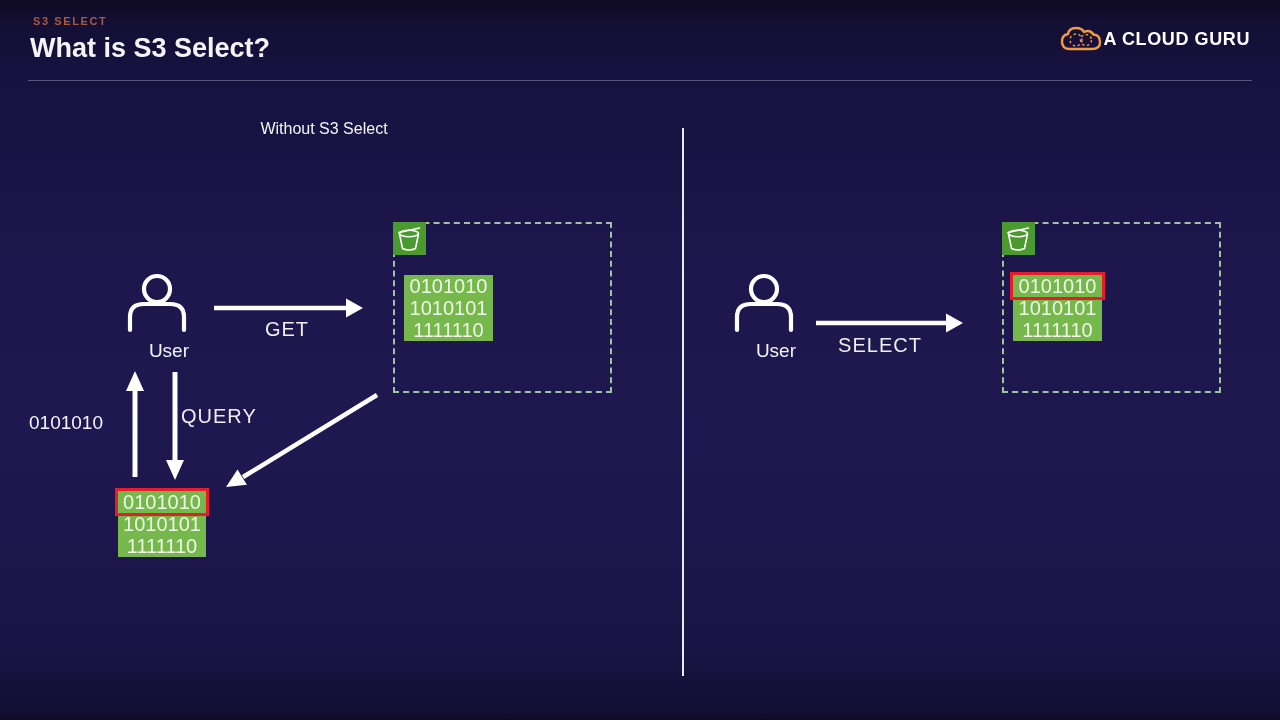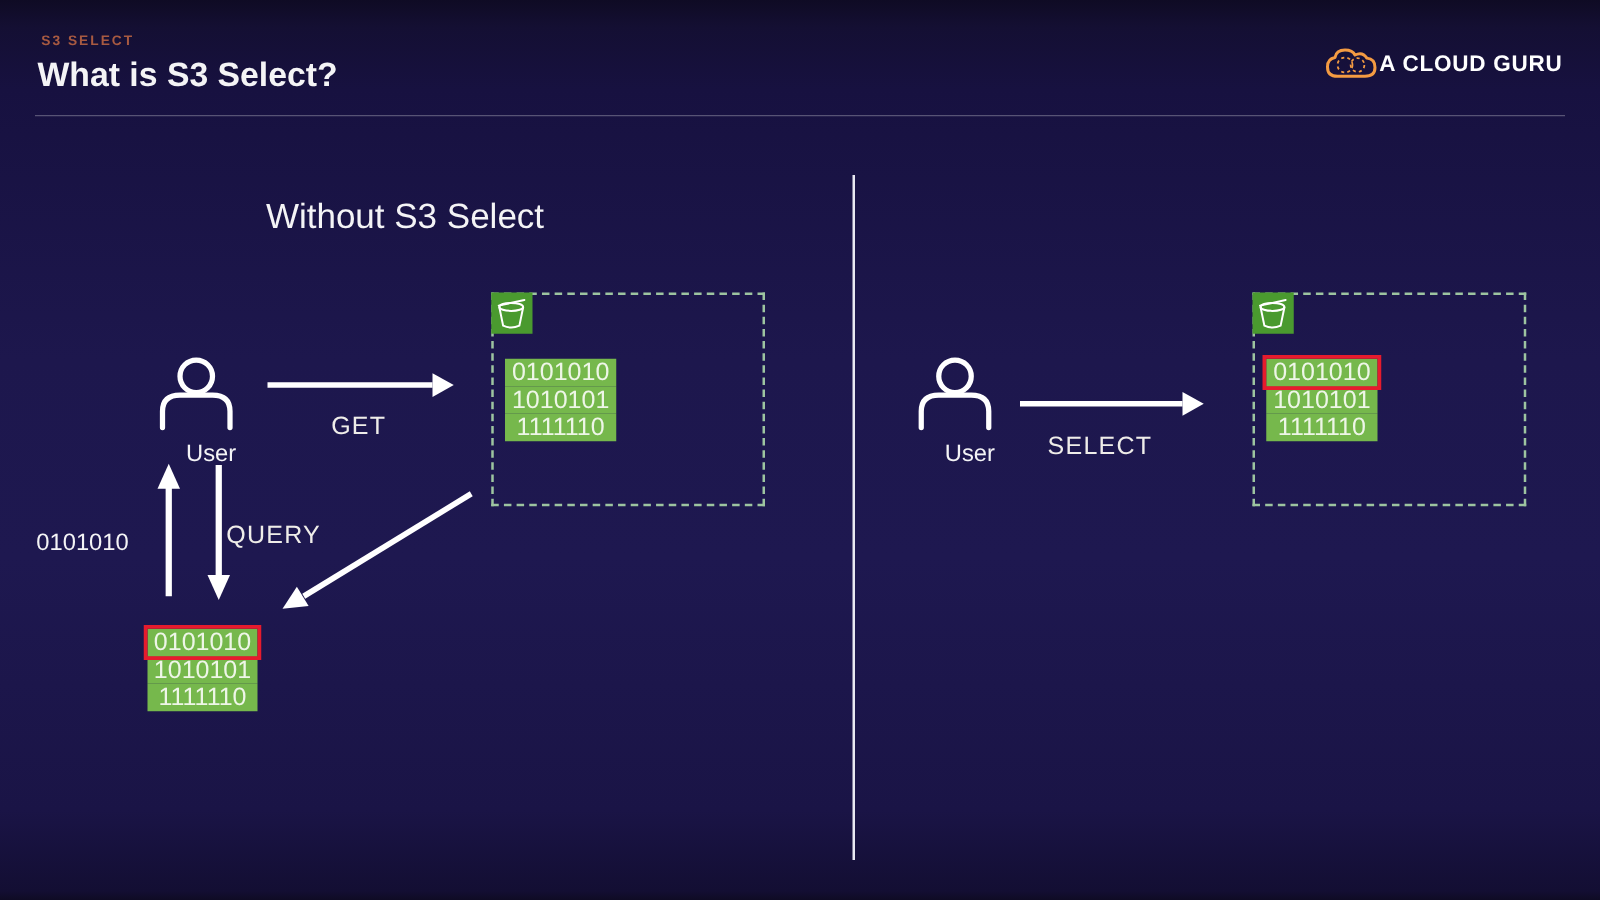--- a/index.html
+++ b/index.html
@@ -8,30 +8,30 @@
     --green:#76b84c; --bucket-green:#4a9a2f; --dash:#9dc4a0; --red:#e61b2d;
   }
   *{margin:0;padding:0;box-sizing:border-box;}
   html,body{background:#000;}
   .stage{
     position:relative;width:1280px;height:720px;overflow:hidden;
     font-family:"Liberation Sans","DejaVu Sans",sans-serif;color:var(--white);
     background:linear-gradient(180deg,#0f0b24 0%,#140f33 3%,#171140 10%,
       #1d174d 40%,#1e1850 62%,#1a1446 90%,#130e33 99%,#0f0b24 100%);
   }
-  .abs{position:absolute;margin-top:12px;}
+  .abs{position:absolute;}
   
   .eyebrow{left:33px;top:15px;font-size:11px;font-weight:bold;letter-spacing:1.6px;color:var(--eyebrow);}
   .page-title{left:30px;top:33px;font-size:27px;font-weight:bold;color:var(--white);}
   .header-rule{left:28px;top:80px;width:1224px;height:1px;background:rgba(255,255,255,0.28);}
   
   .brand{right:30px;top:24px;display:flex;align-items:center;}
   .brand-name{font-size:18px;font-weight:bold;letter-spacing:0.6px;color:#fff;}
   
-  .section-title{top:145px;width:400px;text-align:center;font-size:28px;color:var(--white);}
+  .section-title{top:120px;width:400px;text-align:center;font-size:16px;color:var(--white);}
   .vdivider{left:682px;top:128px;width:2px;height:548px;background:#e9e9f2;}
   
   .user{width:64px;text-align:right;}
   .user-label{margin-top:2px;font-size:19px;color:var(--white);}
   
   .arrow-label{font-size:20px;letter-spacing:1px;color:#efede9;text-align:center;}
   
   .bucket-box{width:219px;height:171px;border:2px dashed var(--dash);}
   .bucket-chip{left:-2px;top:-2px;width:33px;height:33px;background:var(--bucket-green);position:absolute;}
   

